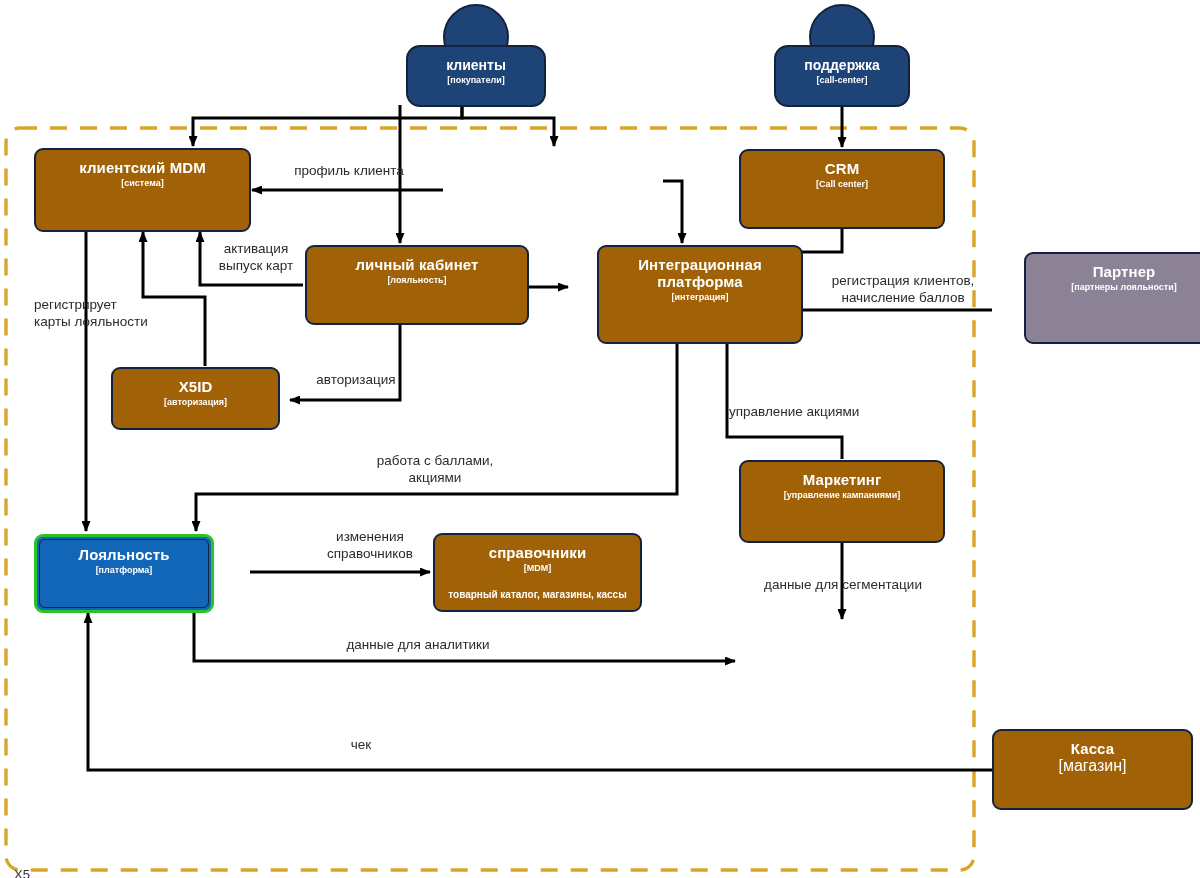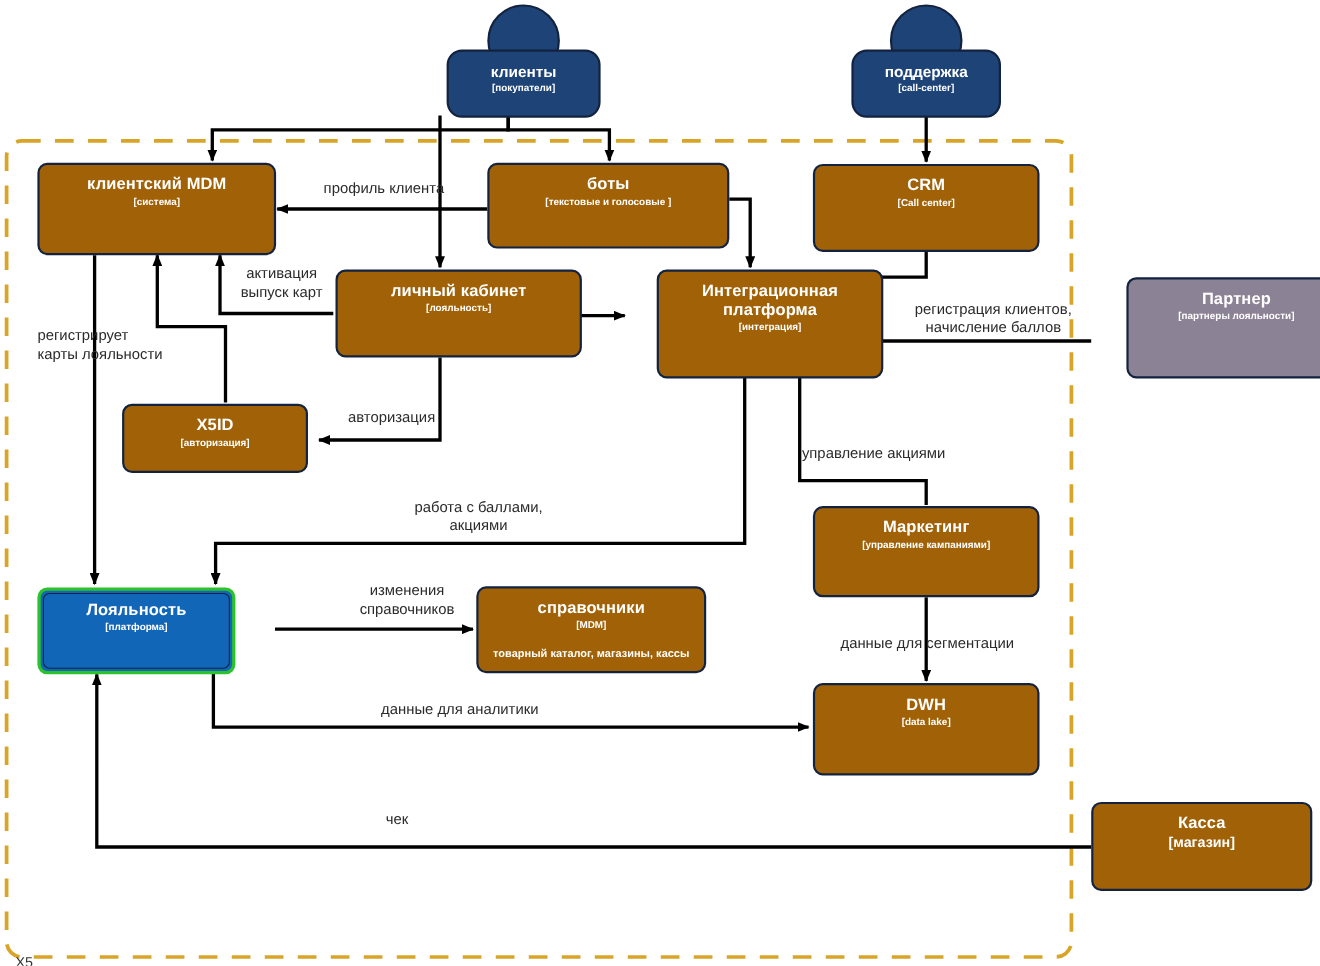--- a/index.html
+++ b/index.html
@@ -40,21 +40,21 @@
   .node.partner{ background:#8b8295; border-color:#13233f;}
   .node.hl{
     border:3px solid #2cc22c;
     box-shadow:0 0 0 0 rgba(0,0,0,0);
     background:#1266b7;
   }
   .node.hl .inner-frame{
     position:absolute;left:2px;top:2px;right:2px;bottom:2px;
     border:1.5px solid #13233f;border-radius:6px;pointer-events:none;
   }
-  .node.big-sub .sub{font-size:13px;font-weight:bold;line-height:16px;}
+  .node.big-sub .sub{font-size:16px;font-weight:normal;line-height:16px;}
 
   
   .actor{position:absolute;}
   .actor .head{
     position:absolute;left:50%;top:0;transform:translateX(-50%);
     width:62px;height:62px;border-radius:50%;
     background:#1d4377;border:2.5px solid #13233f;
   }
   .actor .body{
     position:absolute;left:0;top:41px;
@@ -154,25 +154,20 @@
       <div class="ttl">поддержка</div>
       <div class="sub">[call-center]</div>
     </div>
   </div>
 
   <div class="node" style="left:34px;top:148px;width:217px;height:84px;">
     <div class="ttl">клиентский MDM</div>
     <div class="sub">[система]</div>
   </div>
 
-  <div class="node" style="left:443px;top:148px;width:220px;height:78px;">
-    <div class="ttl">боты</div>
-    <div class="sub">[текстовые и
-голосовые ]</div>
-  </div>
 
   <div class="node" style="left:739px;top:149px;width:206px;height:80px;">
     <div class="ttl">CRM</div>
     <div class="sub">[Call center]</div>
   </div>
 
   <div class="node" style="left:305px;top:245px;width:224px;height:80px;">
     <div class="ttl">личный кабинет</div>
     <div class="sub">[лояльность]</div>
   </div>
@@ -203,24 +198,20 @@
     <div class="ttl">Лояльность</div>
     <div class="sub">[платформа]</div>
   </div>
 
   <div class="node" style="left:433px;top:533px;width:209px;height:79px;">
     <div class="ttl">справочники</div>
     <div class="sub">[MDM]</div>
     <div class="extra">товарный каталог, магазины, кассы</div>
   </div>
 
-  <div class="node" style="left:739px;top:621px;width:206px;height:84px;">
-    <div class="ttl">DWH</div>
-    <div class="sub">[data lake]</div>
-  </div>
 
   <div class="node big-sub" style="left:992px;top:729px;width:201px;height:81px;">
     <div class="ttl">Касса</div>
     <div class="sub">[магазин]</div>
   </div>
 
   <div class="elabel" style="left:259px;top:162px;width:180px;">профиль клиента</div>
 
   <div class="elabel" style="left:206px;top:240px;width:100px;">активация
 выпуск карт</div>

